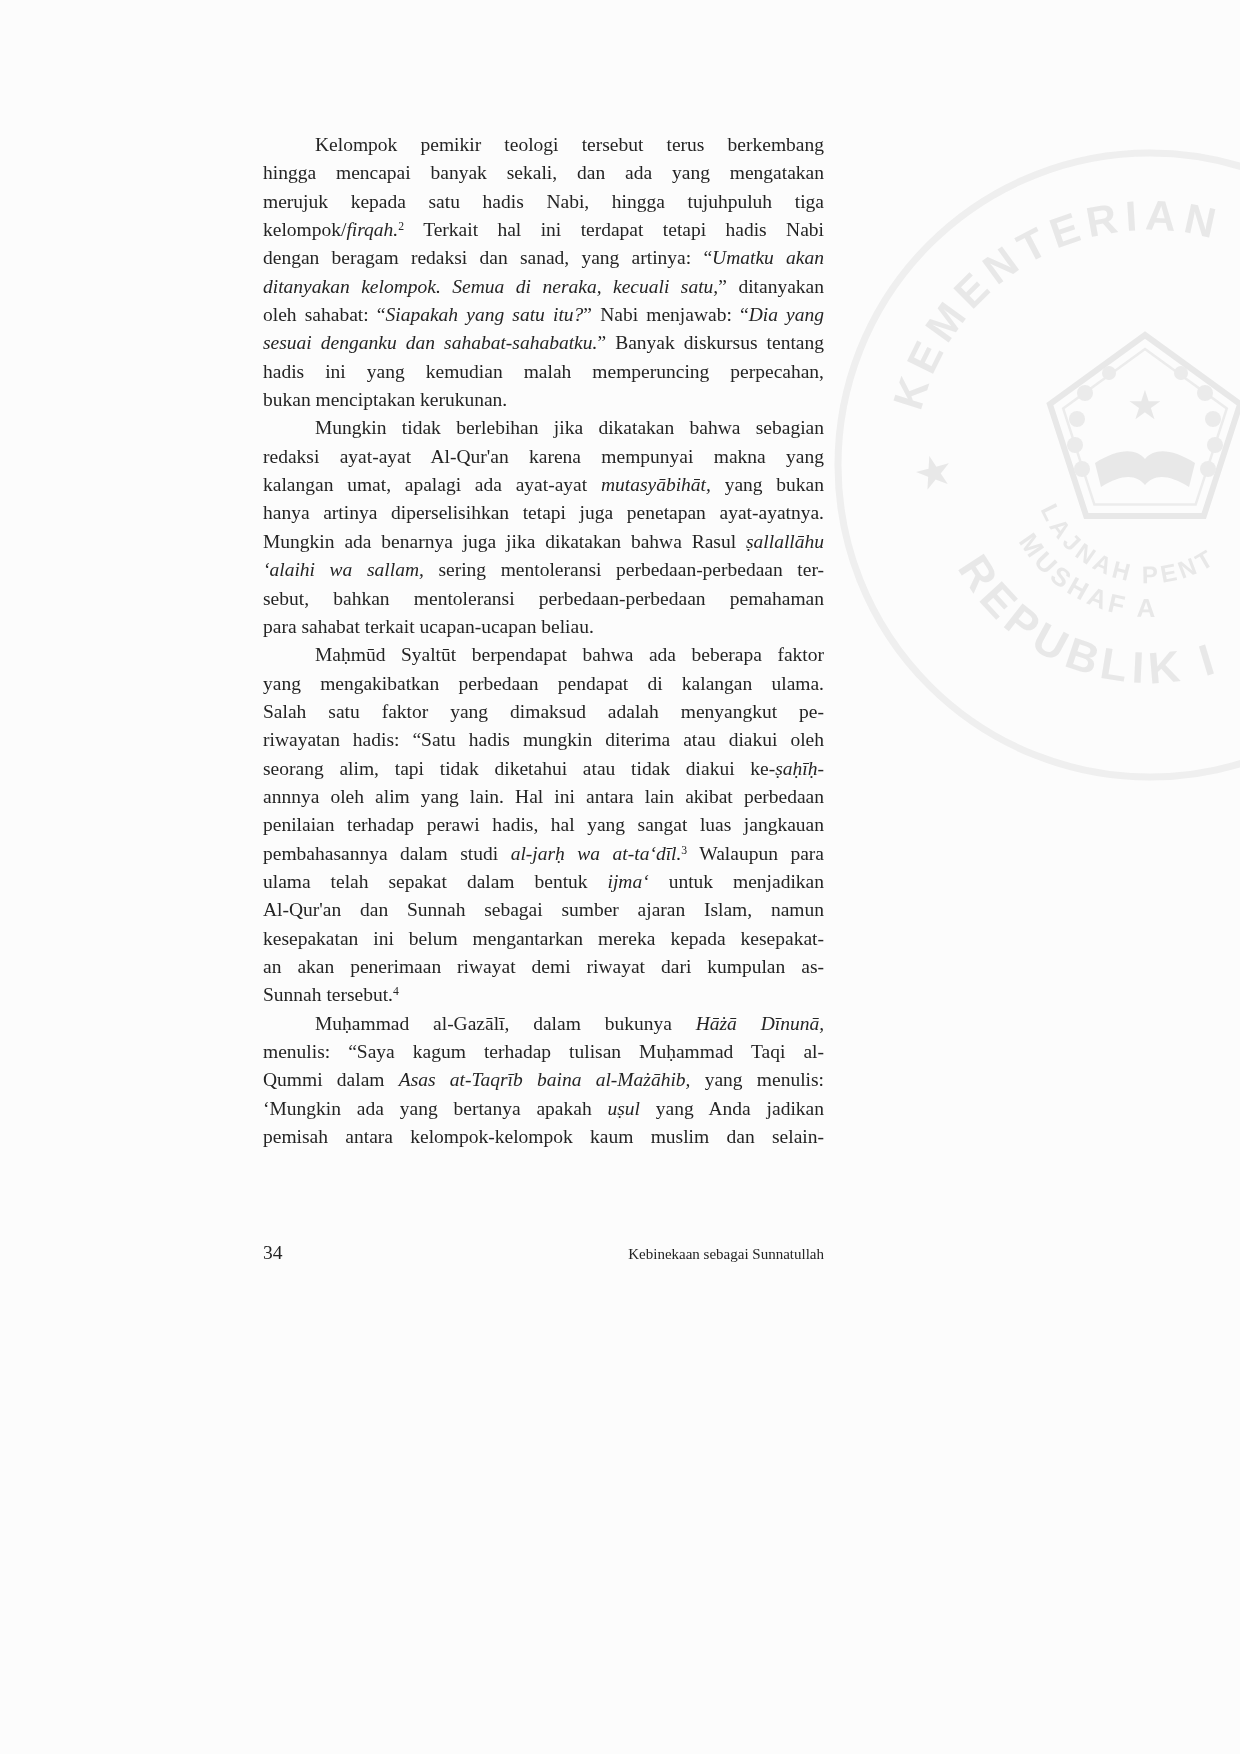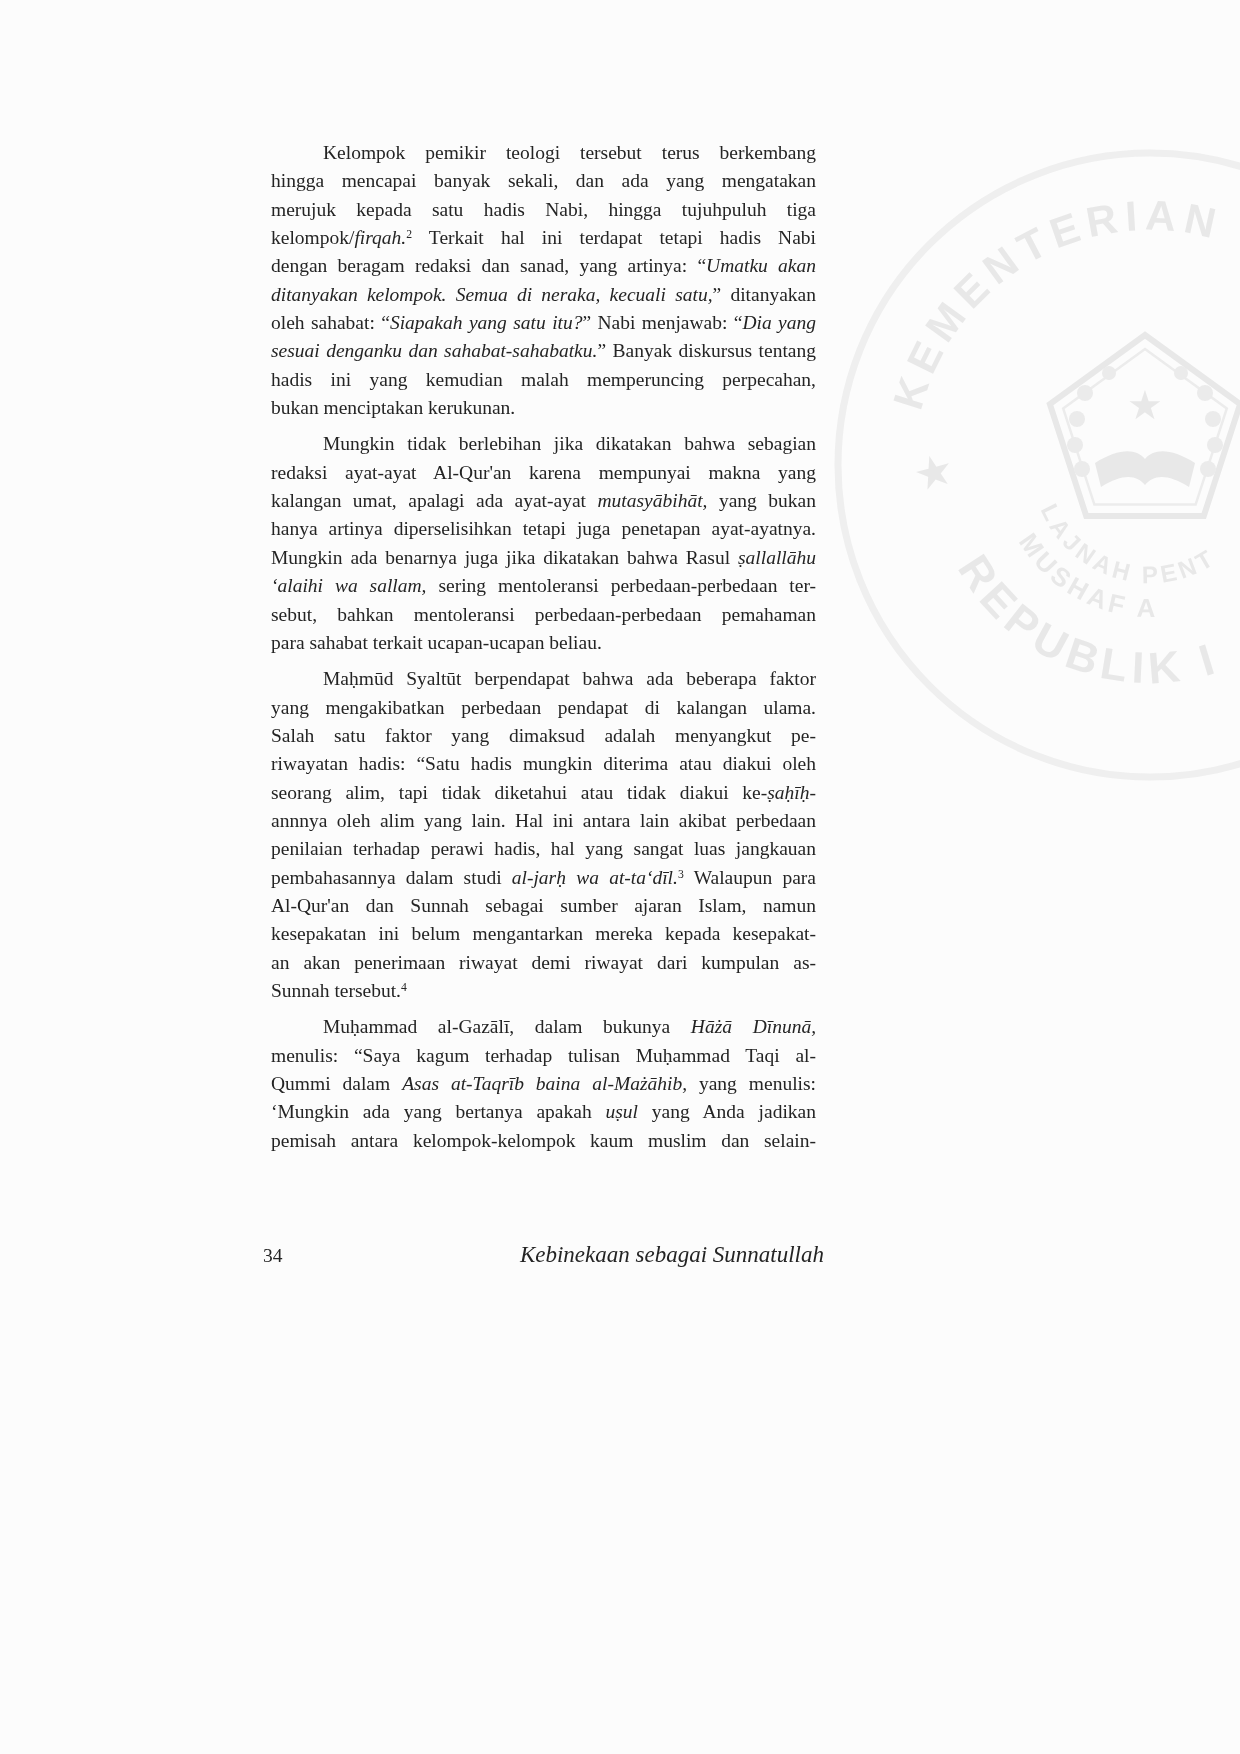--- a/index.html
+++ b/index.html
@@ -21,21 +21,21 @@
     font-family:"Liberation Sans","DejaVu Sans",sans-serif;
     font-weight:bold;
     fill:#e8e8e8;
   }
   
   .text-block{
     position:absolute;left:263px;top:131px;width:561px;
     font-size:19.5px;line-height:28.35px;
     text-align:justify;
   }
-  .para{margin:8px;}
+  .para{margin:0;}
   .line{
     text-align:justify;
     text-align-last:justify;
     text-justify:inter-word;
     height:28.35px;
   }
   .line.first{text-indent:52px;}
   .line.end{text-align-last:left;}
   .it{font-style:italic;}
   sup{
@@ -43,21 +43,21 @@
     vertical-align:baseline;
     position:relative;top:-0.5em;
     line-height:0;
   }
   
   .footer{
     position:absolute;left:263px;top:1242px;width:561px;
     display:flex;justify-content:space-between;align-items:baseline;
     font-size:19.5px;
   }
-  .running-title{font-style:italic;font-size:23px;text-align:right;}
+  .running-title{font-size:15px;text-align:right;}
 </style>
 </head>
 <body>
 
 <div class="page">
 
   <div class="watermark">
     <svg width="720" height="720" viewBox="-360 -360 720 720">
       <defs>
         <path id="arcTop" d="M -229 -52.9 A 235 235 0 0 1 91.8 -216.3" fill="none"></path>
@@ -129,20 +129,21 @@
       </div>
       <div class="para">
         <div class="line first"><span>Maḥmūd Syaltūt berpendapat bahwa ada beberapa faktor</span></div>
         <div class="line"><span>yang mengakibatkan perbedaan pendapat di kalangan ulama.</span></div>
         <div class="line"><span>Salah satu faktor yang dimaksud adalah menyangkut pe-</span></div>
         <div class="line"><span>riwayatan hadis: “Satu hadis mungkin diterima atau diakui oleh</span></div>
         <div class="line"><span>seorang alim, tapi tidak diketahui atau tidak diakui ke-</span><span class="it">ṣaḥīḥ</span><span>-</span></div>
         <div class="line"><span>annnya oleh alim yang lain. Hal ini antara lain akibat perbedaan</span></div>
         <div class="line"><span>penilaian terhadap perawi hadis, hal yang sangat luas jangkauan</span></div>
         <div class="line"><span>pembahasannya dalam studi </span><span class="it">al-jarḥ wa at-ta‘dīl.</span><sup>3</sup><span> Walaupun para</span></div>
+        <div class="line"><span>ulama telah sepakat dalam bentuk </span><span class="it">ijma‘</span><span> untuk menjadikan</span></div>
         <div class="line"><span>Al-Qur'an dan Sunnah sebagai sumber ajaran Islam, namun</span></div>
         <div class="line"><span>kesepakatan ini belum mengantarkan mereka kepada kesepakat-</span></div>
         <div class="line"><span>an akan penerimaan riwayat demi riwayat dari kumpulan as-</span></div>
         <div class="line end"><span>Sunnah tersebut.</span><sup>4</sup></div>
       </div>
       <div class="para">
         <div class="line first"><span>Muḥammad al-Gazālī, dalam bukunya </span><span class="it">Hāżā Dīnunā,</span></div>
         <div class="line"><span>menulis: “Saya kagum terhadap tulisan Muḥammad Taqi al-</span></div>
         <div class="line"><span>Qummi dalam </span><span class="it">Asas at-Taqrīb baina al-Mażāhib,</span><span> yang menulis:</span></div>
         <div class="line"><span>‘Mungkin ada yang bertanya apakah </span><span class="it">uṣul</span><span> yang Anda jadikan</span></div>

